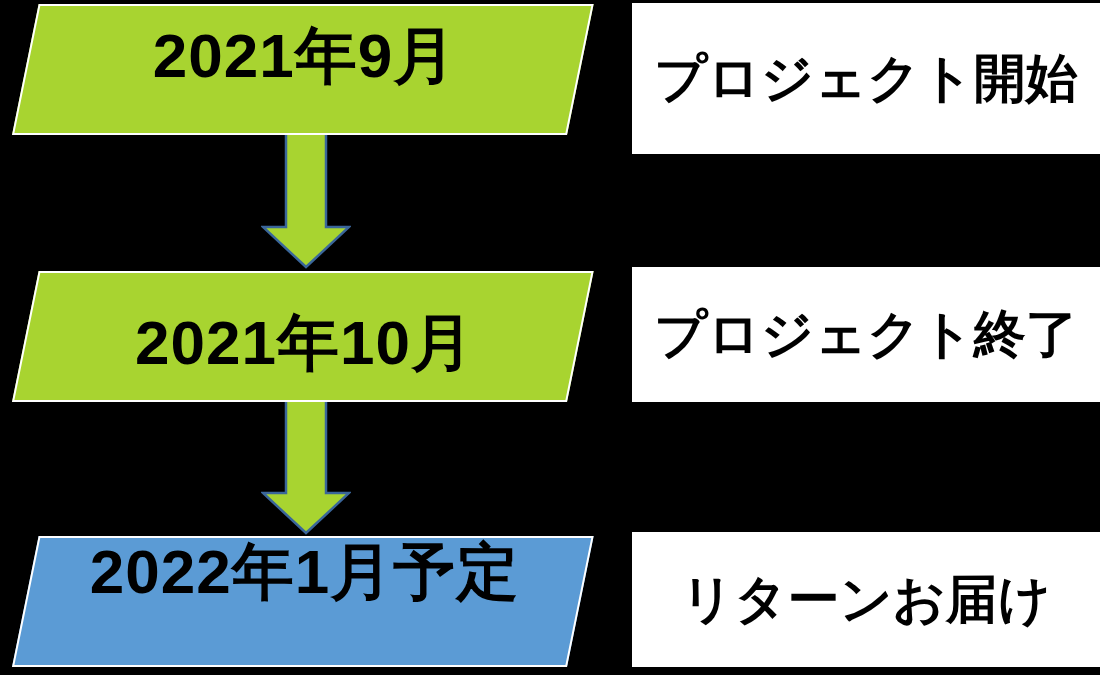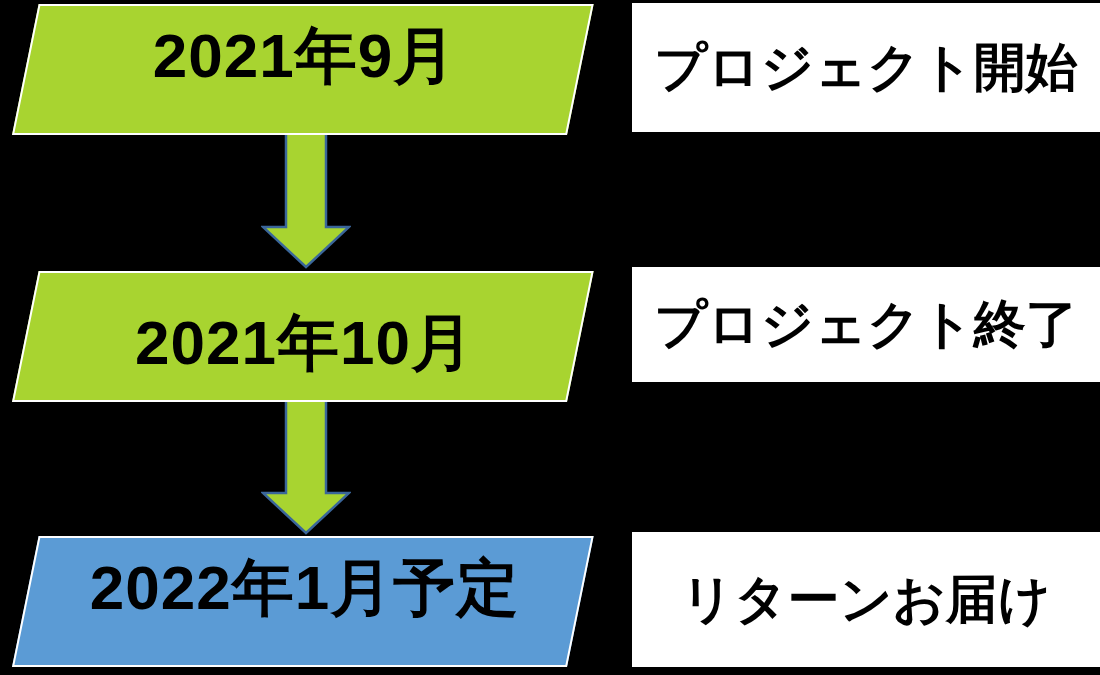--- a/index.html
+++ b/index.html
@@ -61,28 +61,28 @@
   .down-arrow {
     position: absolute;
     left: 261px;
     width: 90px;
     height: 141px;
     z-index: 1;
   }
   
   #shape-1 { top: 4px; }
   #date-1  { top: 4px; }
-  #label-1 { top: 3px;   height: 129px; text-align: right; }
+  #label-1 { top: 3px;   height: 151px; text-align: right; }
   #arrow-1 { top: 130px; }
   #shape-2 { top: 271px; }
   #date-2  { top: 271px; margin-top: 20px; }
-  #label-2 { top: 267px; height: 115px; }
+  #label-2 { top: 267px; height: 135px; }
   #arrow-2 { top: 396px; }
   #shape-3 { top: 536px; }
-  #date-3  { top: 536px; }
+  #date-3  { top: 520px; }
   #label-3 { top: 532px; height: 135px; }
 </style>
 </head>
 <body>
 
 <div id="canvas">
 
   <div id="shape-1" class="step-shape-skew" style="background-color: rgb(168, 212, 48);"></div>
   <div id="date-1" class="step-date-layer">
     <span class="step-date-text">2021年9月</span>

